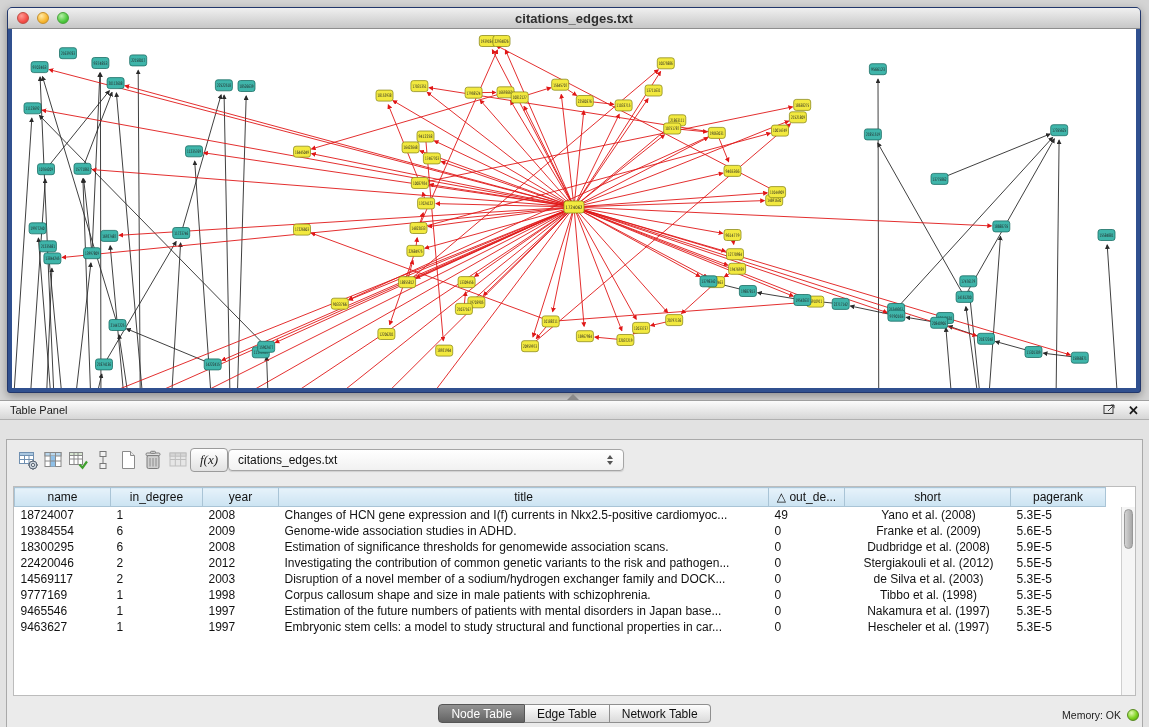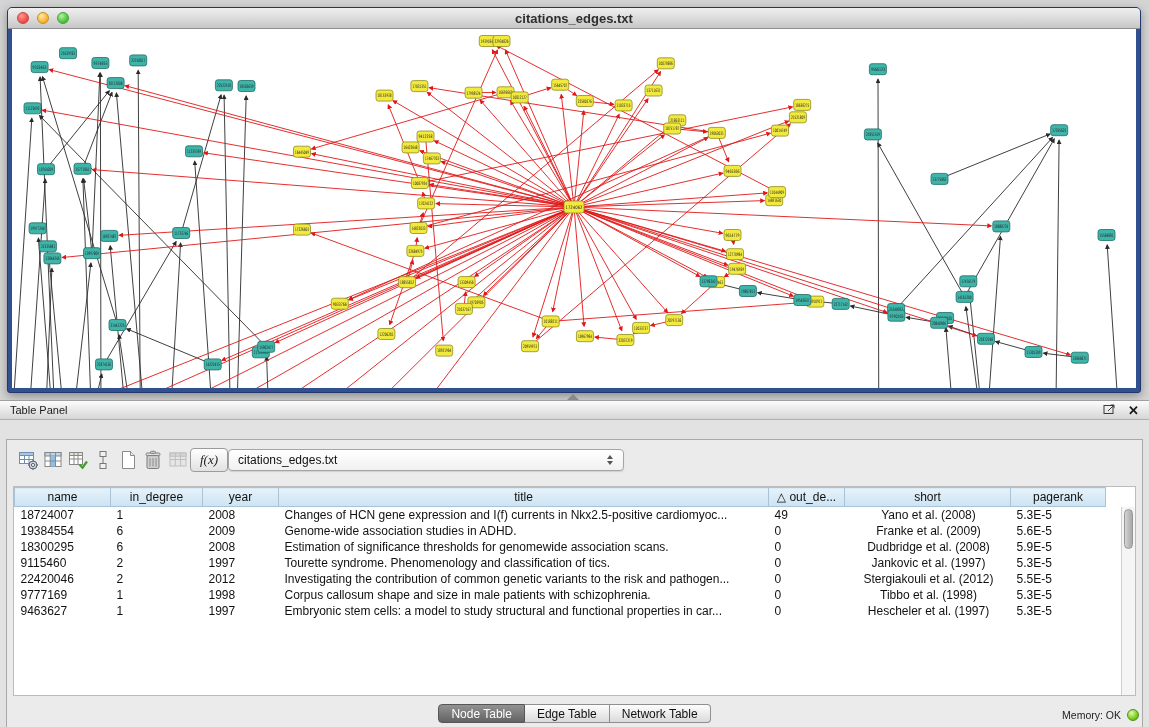--- a/index.html
+++ b/index.html
@@ -755,44 +755,53 @@
             <tr>
               <td class="col-name">18300295</td>
               <td class="col-in_degree">6</td>
               <td class="col-year">2008</td>
               <td class="col-title">Estimation of significance thresholds for genomewide association scans.</td>
               <td class="col-out_degree">0</td>
               <td class="col-short">Dudbridge et al. (2008)</td>
               <td class="col-pagerank">5.9E-5</td>
             </tr>
             <tr>
-              <td class="col-name">9115460</td>
-              <td class="col-in_degree">2</td>
-              <td class="col-year">1997</td>
-              <td class="col-title">Tourette syndrome. Phenomenology and classification of tics.</td>
-              <td class="col-out_degree">0</td>
-              <td class="col-short">Jankovic et al. (1997)</td>
-              <td class="col-pagerank">5.3E-5</td>
-            </tr>
-            <tr>
               <td class="col-name">22420046</td>
               <td class="col-in_degree">2</td>
               <td class="col-year">2012</td>
               <td class="col-title">Investigating the contribution of common genetic variants to the risk and pathogen...</td>
               <td class="col-out_degree">0</td>
               <td class="col-short">Stergiakouli et al. (2012)</td>
               <td class="col-pagerank">5.5E-5</td>
             </tr>
             <tr>
+              <td class="col-name">14569117</td>
+              <td class="col-in_degree">2</td>
+              <td class="col-year">2003</td>
+              <td class="col-title">Disruption of a novel member of a sodium/hydrogen exchanger family and DOCK...</td>
+              <td class="col-out_degree">0</td>
+              <td class="col-short">de Silva et al. (2003)</td>
+              <td class="col-pagerank">5.3E-5</td>
+            </tr>
+            <tr>
               <td class="col-name">9777169</td>
               <td class="col-in_degree">1</td>
               <td class="col-year">1998</td>
               <td class="col-title">Corpus callosum shape and size in male patients with schizophrenia.</td>
               <td class="col-out_degree">0</td>
               <td class="col-short">Tibbo et al. (1998)</td>
+              <td class="col-pagerank">5.3E-5</td>
+            </tr>
+            <tr>
+              <td class="col-name">9465546</td>
+              <td class="col-in_degree">1</td>
+              <td class="col-year">1997</td>
+              <td class="col-title">Estimation of the future numbers of patients with mental disorders in Japan base...</td>
+              <td class="col-out_degree">0</td>
+              <td class="col-short">Nakamura et al. (1997)</td>
               <td class="col-pagerank">5.3E-5</td>
             </tr>
             <tr>
               <td class="col-name">9463627</td>
               <td class="col-in_degree">1</td>
               <td class="col-year">1997</td>
               <td class="col-title">Embryonic stem cells: a model to study structural and functional properties in car...</td>
               <td class="col-out_degree">0</td>
               <td class="col-short">Hescheler et al. (1997)</td>
               <td class="col-pagerank">5.3E-5</td>

